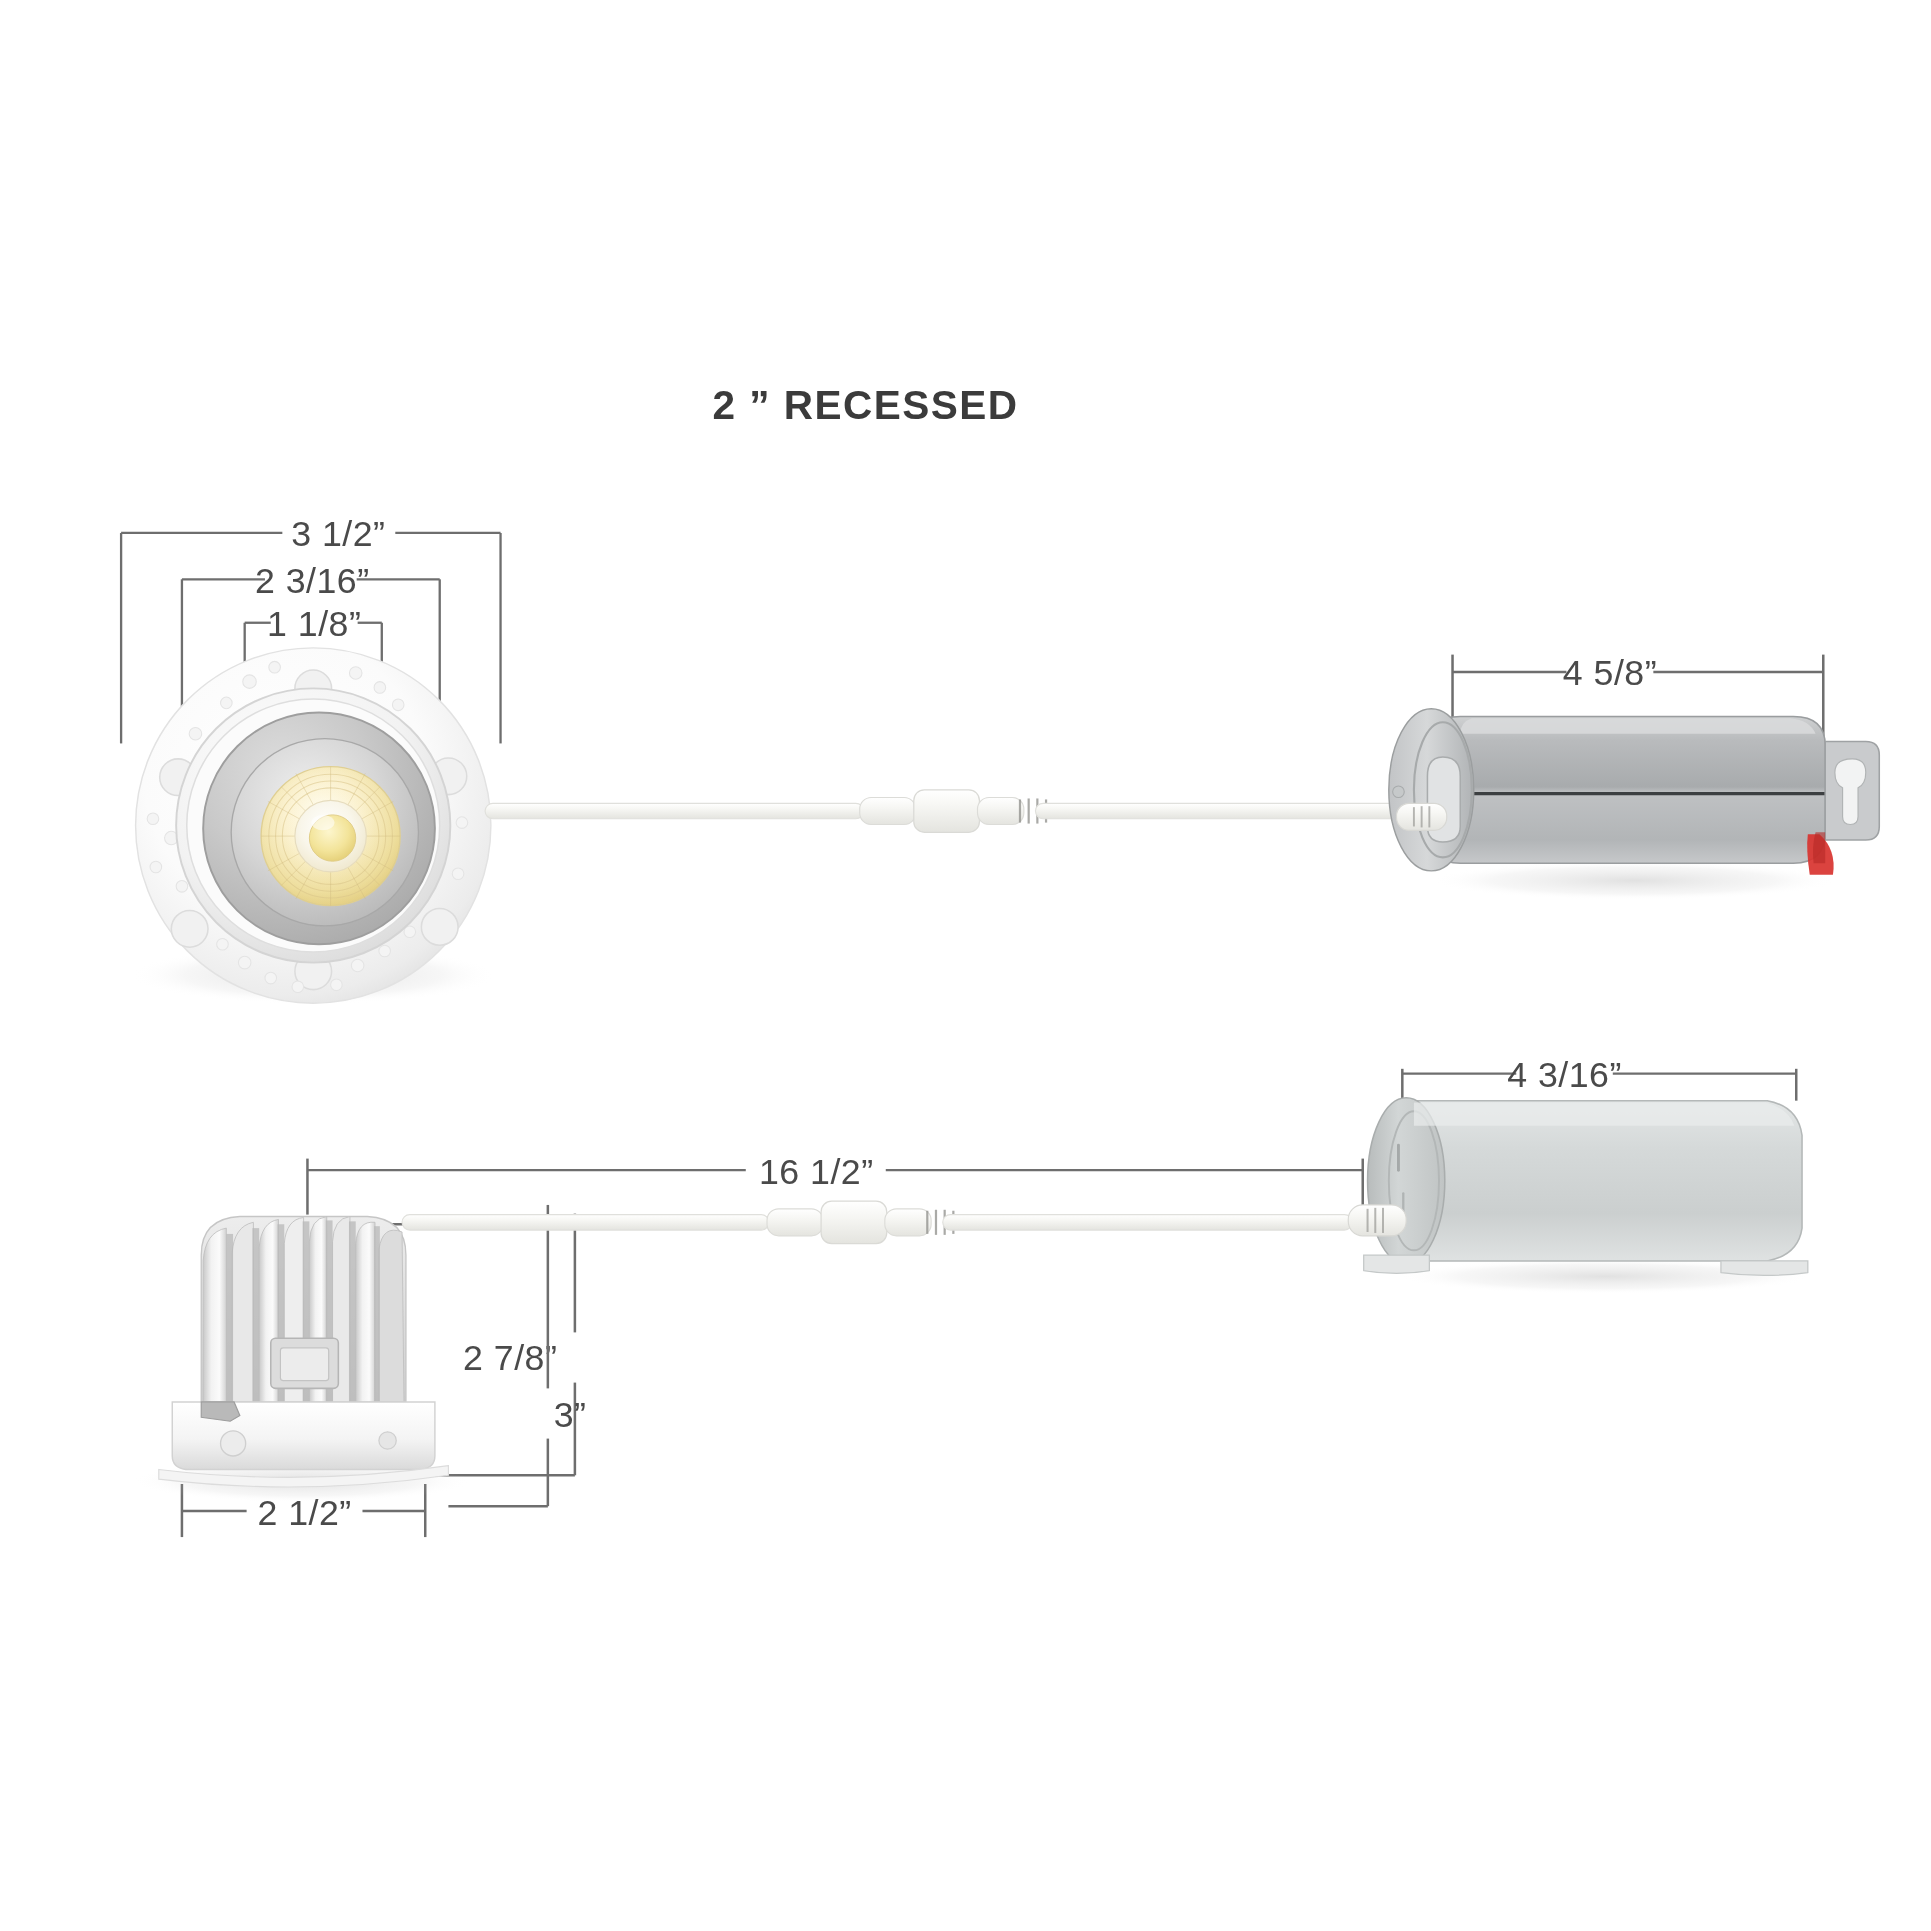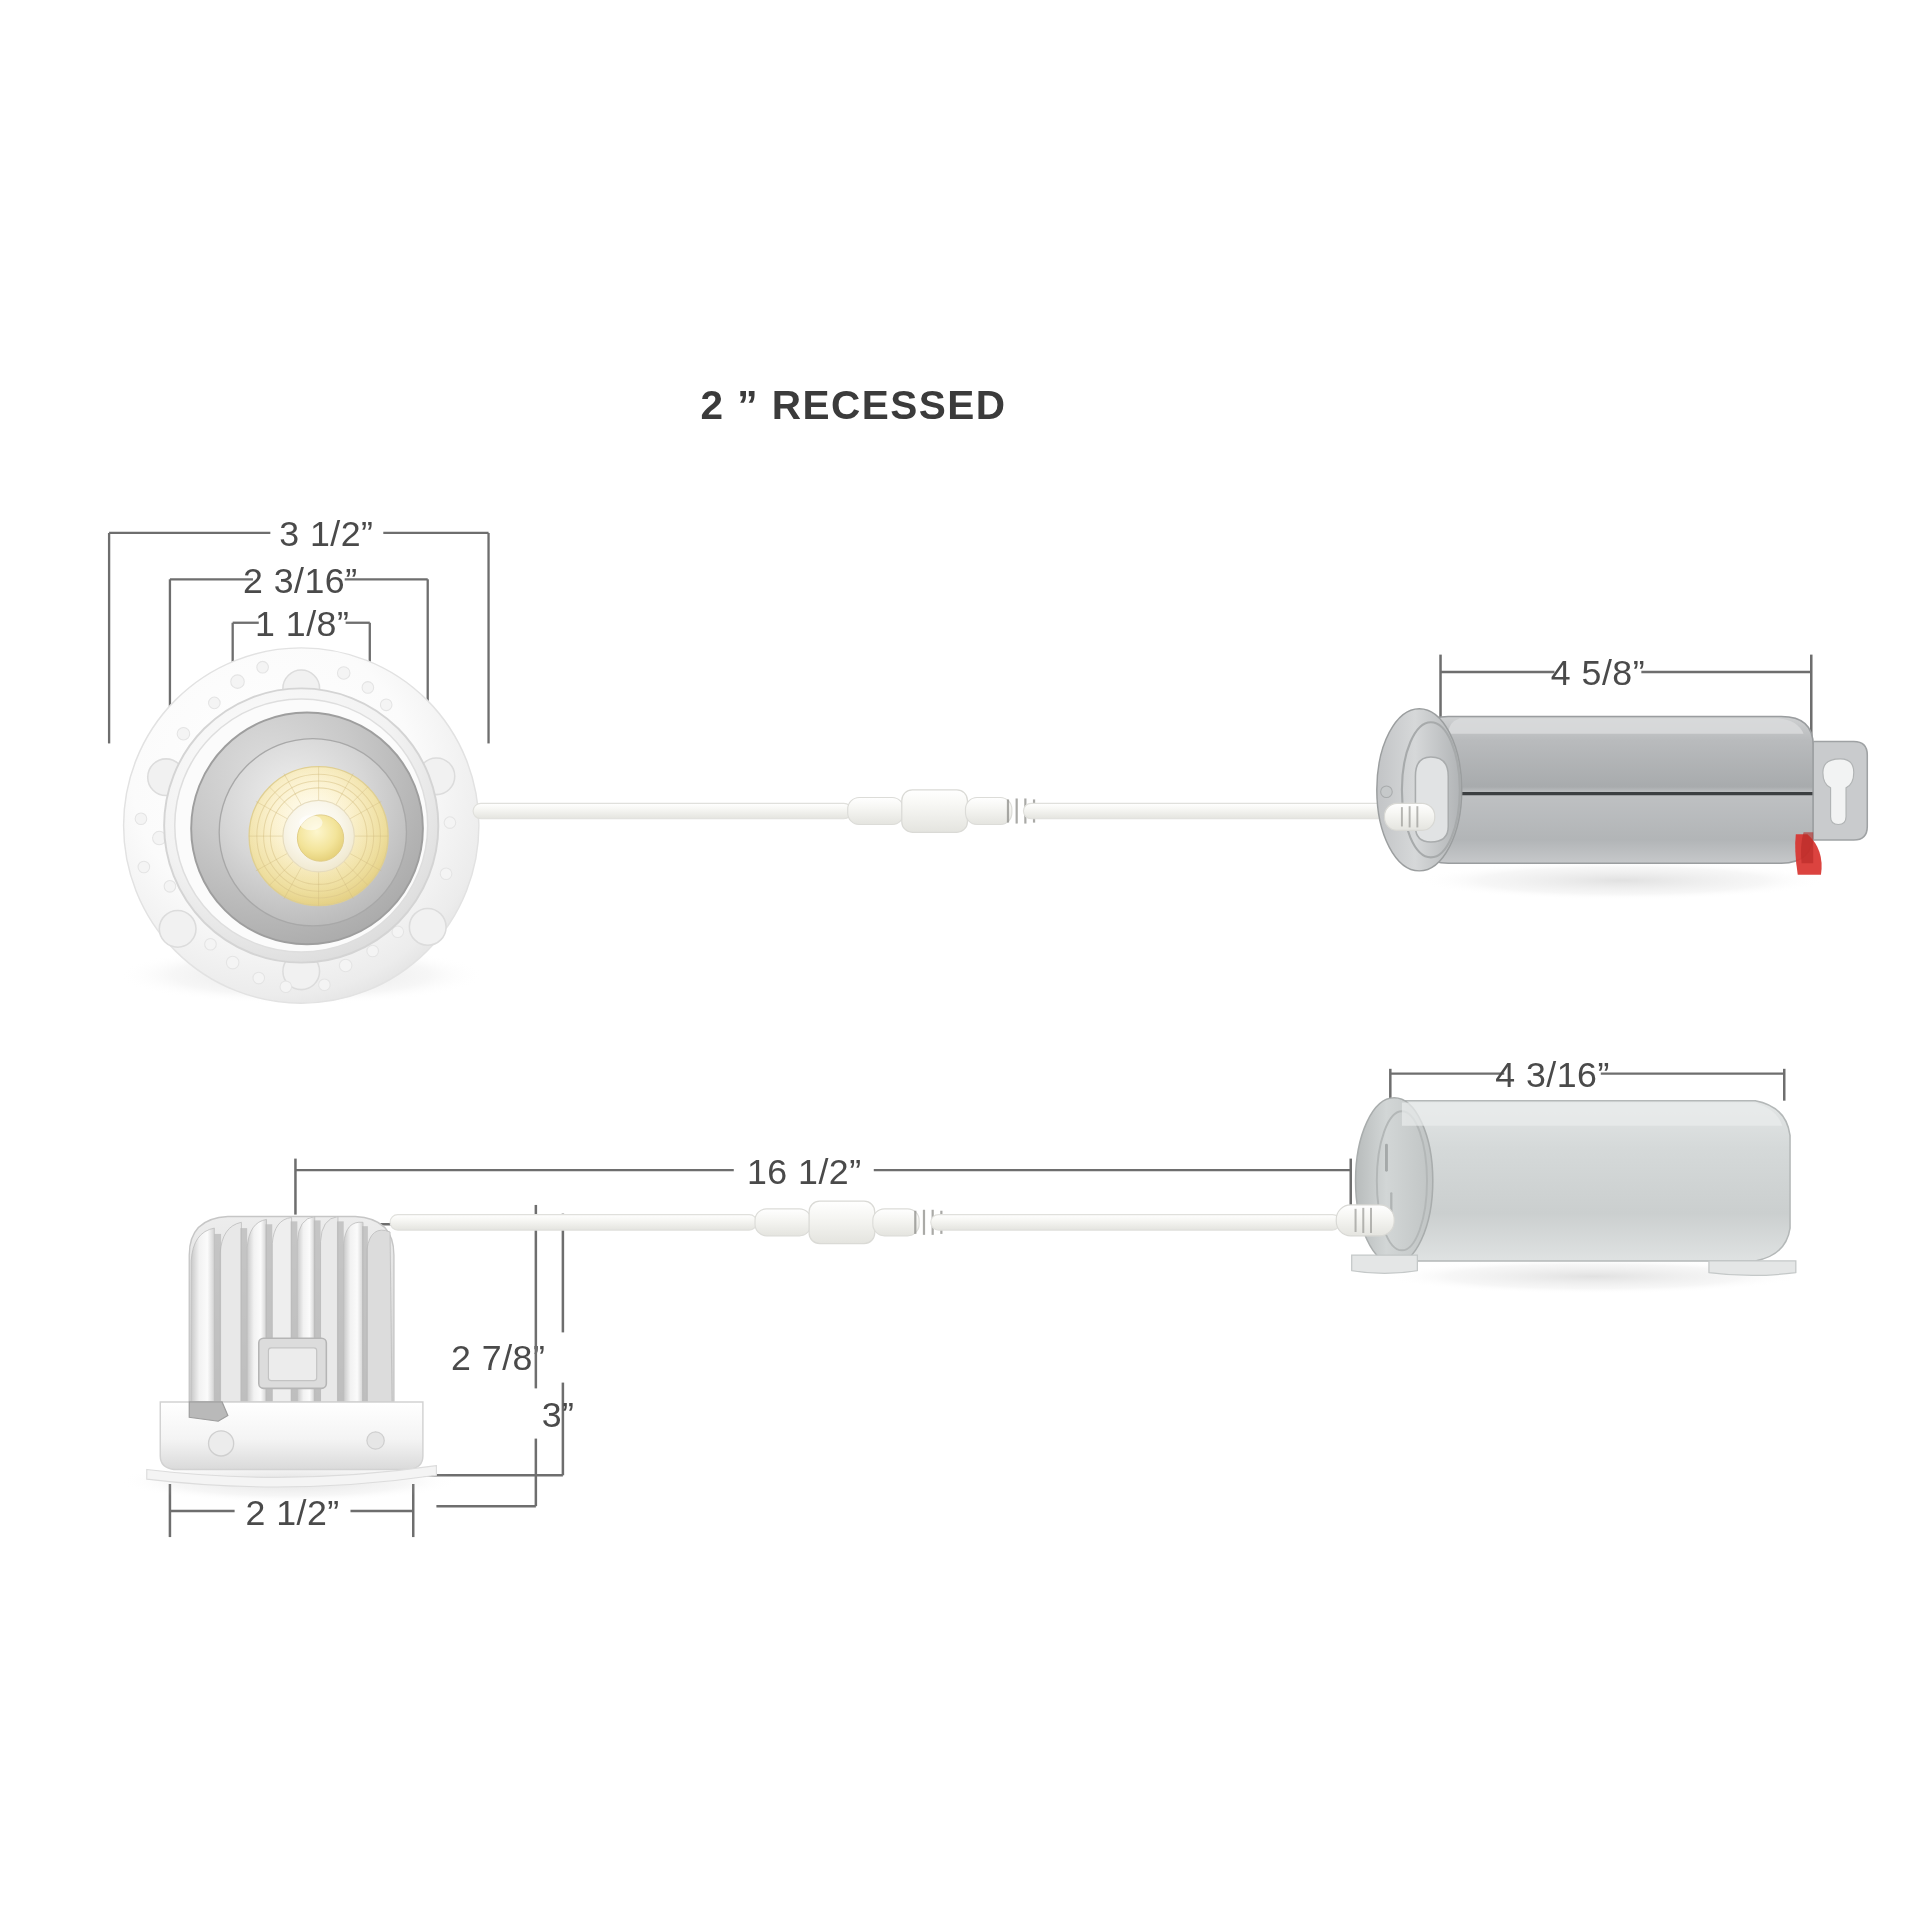--- a/index.html
+++ b/index.html
@@ -3,21 +3,21 @@
 <meta charset="utf-8">
 <style>
   html,body{margin:0;padding:0;}
   body{
     width:1931px;height:1931px;
     background:#ffffff;
     font-family:"Liberation Sans","DejaVu Sans",sans-serif;
     overflow:hidden;
     position:relative;
   }
-  #stage{position:absolute;left:0;top:0;width:1540px;height:1931px;}
+  #stage{position:absolute;left:12px;top:0;width:1540px;height:1931px;}
   #stage svg{display:block;}
   .dimtext{
     font-family:"Liberation Sans","DejaVu Sans",sans-serif;
     font-size:37px;
     fill:#4a4a4a;
     letter-spacing:0.5px;
   }
   .title-text{
     font-family:"Liberation Sans","DejaVu Sans",sans-serif;
     font-size:42px;

